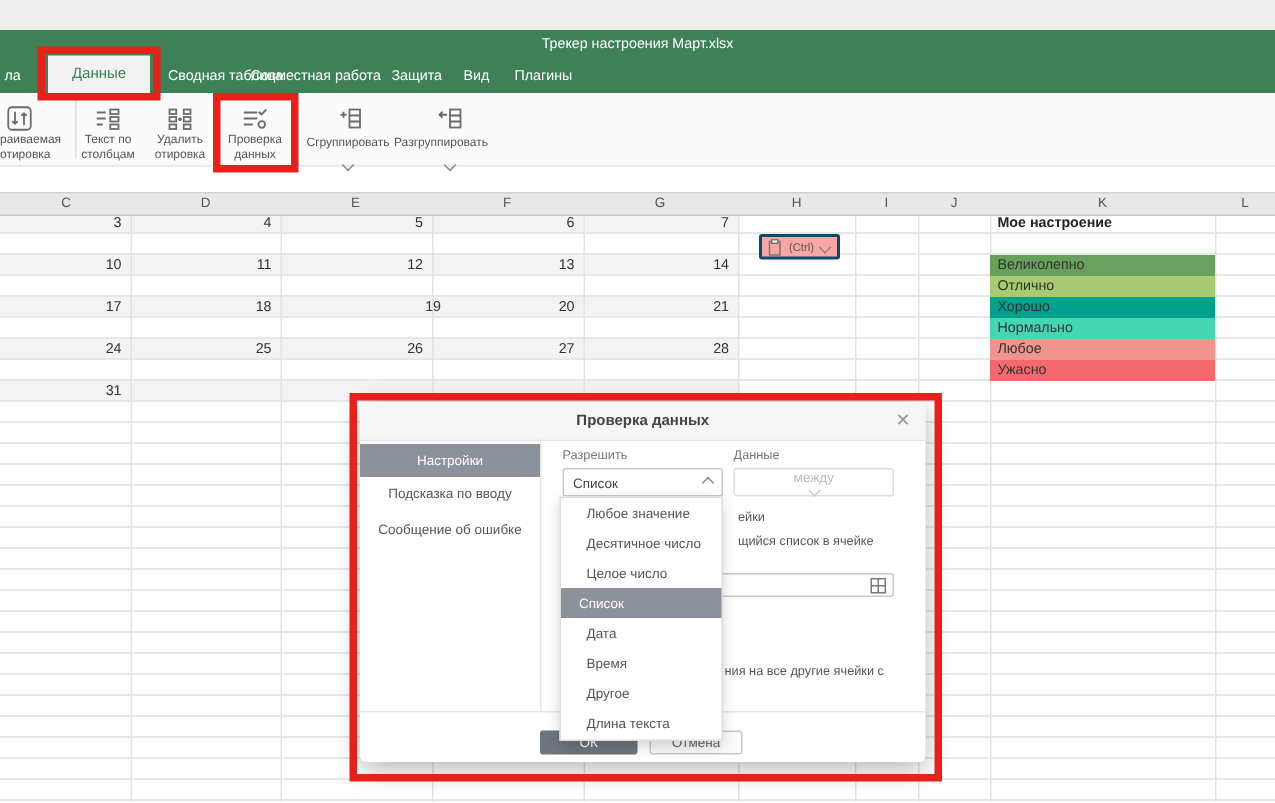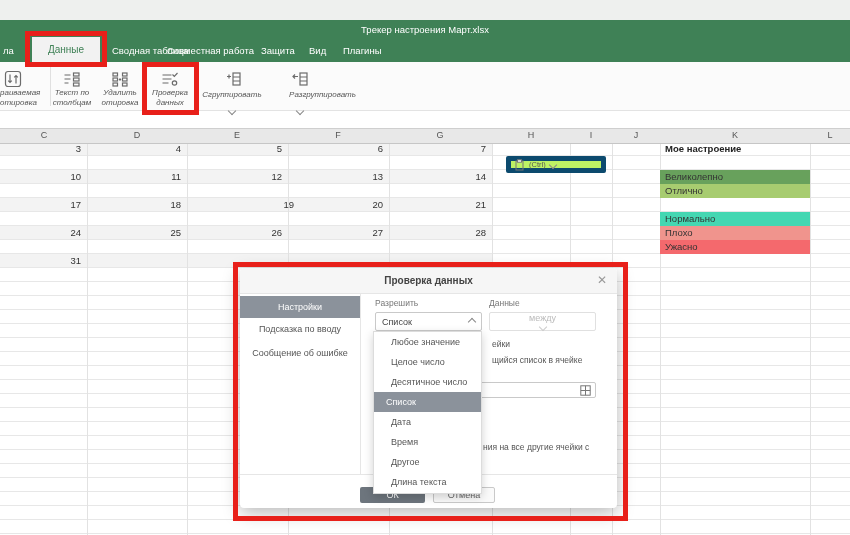--- a/index.html
+++ b/index.html
@@ -9,38 +9,38 @@
   
   .topstrip{left:0;top:0;width:850px;height:20px;background:#eef0ee;}
   .greenbar{left:0;top:20px;width:850px;height:42px;background:#3f8156;}
   .doc-title{left:0;top:24px;width:850px;text-align:center;color:#fff;font-size:9.5px;}
   .menutab{top:45px;color:#fff;font-size:9.5px;white-space:nowrap;cursor:default;}
   .active-tab{left:32px;top:37px;width:68px;height:25px;background:#f2f2f2;
     text-align:center;line-height:25px;font-size:10px;color:#3f8156;}
   
   .ribbon{left:0;top:62px;width:850px;height:48px;background:#fbfbfb;border-bottom:1px solid #e3e3e3;}
   .rb-divider{left:50px;top:66px;width:1px;height:40px;background:#e0e0e0;}
-  .rb-label{font-size:8px;color:#555;text-align:center;line-height:9.5px;white-space:nowrap;font-style:italic;}
+  .rb-label{font-size:8px;color:#555;text-align:center;line-height:9.5px;white-space:nowrap;}
   .rb-icon{width:18px;height:18px;}
   .chev{display:inline-block;width:5px;height:5px;border-left:1.2px solid #888;border-top:1.2px solid #888;}
   .chev.down{transform:rotate(225deg);}
   .chev.up{transform:rotate(45deg);}
   
   .colheaders{left:0;top:128px;width:850px;height:14px;background:#e8e8e8;
     border-top:1px solid #cfcfcf;border-bottom:1px solid #c6c6c6;}
   .colhead{top:129px;transform:translateX(-50%);font-size:9px;color:#555;line-height:13px;}
   .stripe{background:#f3f3f3;left:0;width:492px;height:14px;}
   .hgrid{left:0;top:142px;width:850px;height:393px;pointer-events:none;
     background:repeating-linear-gradient(to bottom,transparent 0,transparent 13px,#e7e7e7 13px,#e7e7e7 14px);}
   .vline{top:128px;width:1px;height:407px;background:#e2e2e2;}
   .num{height:14px;line-height:14px;font-size:9.5px;color:#333;text-align:right;}
   .moodcell{left:660px;width:150px;height:14px;line-height:14px;font-size:9.5px;color:#333;padding-left:5px;box-sizing:border-box;}
   .mood-header{left:665px;top:142px;height:14px;line-height:14px;font-size:9.5px;font-weight:600;color:#222;}
   
-  .pastebtn{left:506px;top:156px;width:100px;height:17px;background:#bef264;border:5px solid #0c4a6e;border-radius:2px;
+  .pastebtn{left:506px;top:156px;width:54px;height:17px;background:#fca5a5;border:2px solid #0c4a6e;border-radius:2px;
     display:flex;align-items:center;gap:4px;padding:0 4px;box-sizing:border-box;z-index:5;}
   .pastebtn span{font-size:7.5px;color:#555;}
   
   .dialog{left:240px;top:268px;width:377px;height:240px;background:#fff;border-radius:4px;
     box-shadow:0 5px 18px rgba(0,0,0,.28);z-index:20;}
   .dlg-title{left:0;top:0;width:100%;height:25px;background:#f6f6f6;border-bottom:1px solid #e6e6e6;
     border-radius:4px 4px 0 0;text-align:center;line-height:25px;font-size:10px;font-weight:600;color:#444;}
   .dlg-close{right:10px;top:5px;font-size:12px;color:#999;cursor:pointer;}
   .dlg-side-sel{left:0;top:28px;width:120px;height:22px;background:#8b929b;color:#fff;
     text-align:center;line-height:22px;font-size:9px;}
@@ -152,21 +152,21 @@
   </div>
   <div class="abs" style="left:229px;top:100px;"><span class="chev down"></span></div>
 
   <div class="abs" style="left:291px;top:70px;">
     <svg class="rb-icon" viewBox="0 0 18 18" fill="none" stroke="#6b6b6b" stroke-width="1.2">
       <path d="M7 6.5H2M4 4.5L2 6.5l2 2"></path>
       <rect x="9" y="3" width="7" height="12"></rect>
         <path d="M9 7h7M9 11h7"></path>
     </svg>
   </div>
-  <div class="abs rb-label" style="left:280px;top:90px;width:76px;text-align:right;">
+  <div class="abs rb-label" style="left:256px;top:90px;width:76px;">
     <div>Разгруппировать</div>
   </div>
   <div class="abs" style="left:297px;top:100px;"><span class="chev down"></span></div>
 
   <div class="abs stripe" style="top:142px;"></div>
   <div class="abs stripe" style="top:170px;"></div>
   <div class="abs stripe" style="top:198px;"></div>
   <div class="abs stripe" style="top:226px;"></div>
   <div class="abs stripe" style="top:254px;"></div>
 
@@ -215,22 +215,23 @@
   <div class="abs num" style="left:88px;width:93px;top:226px;">25</div>
   <div class="abs num" style="left:188px;width:94px;top:226px;">26</div>
   <div class="abs num" style="left:289px;width:94px;top:226px;">27</div>
   <div class="abs num" style="left:390px;width:96px;top:226px;">28</div>
 
   <div class="abs num" style="left:0;width:81px;top:254px;">31</div>
 
   <div class="abs mood-header">Мое настроение</div>
   <div class="abs moodcell" style="top: 170px; background-color: rgb(104, 161, 92);">Великолепно</div>
   <div class="abs moodcell" style="top: 184px; background-color: rgb(167, 204, 112);">Отлично</div>
+  <div class="abs moodcell" style="top: 198px; background-color: rgb(0, 161, 140);">Хорошо</div>
   <div class="abs moodcell" style="top: 212px; background-color: rgb(68, 215, 178);">Нормально</div>
-  <div class="abs moodcell" style="top: 226px; background-color: rgb(240, 148, 141);">Плохо</div>
+  <div class="abs moodcell" style="top: 226px; background-color: rgb(240, 148, 141);">Любое</div>
   <div class="abs moodcell" style="top: 240px; background-color: rgb(244, 105, 109);">Ужасно</div>
 
   <div class="abs pastebtn">
     <svg width="10" height="12" viewBox="0 0 10 12" fill="none" stroke="#777" stroke-width="1">
       <rect x="1" y="2" width="7" height="9"></rect>
         <rect x="2.5" y="0.8" width="4" height="2.4" fill="#fff"></rect>
     </svg>
     <span>(Ctrl)</span>
     <span class="chev down"></span>
   </div>
@@ -268,22 +269,22 @@
 
     <div class="abs frag" style="left:243px;top:174px;">ния на все другие ячейки с</div>
 
     <div class="abs dlg-hdiv"></div>
     <div class="abs btn-ok">ОК</div>
     <div class="abs btn-cancel">Отмена</div>
   </div>
 
   <div class="abs dropdown">
     <div class="dd-item">Любое значение</div>
+    <div class="dd-item">Десятичное число</div>
     <div class="dd-item">Целое число</div>
-    <div class="dd-item">Десятичное число</div>
     <div class="dd-item selected">Список</div>
     <div class="dd-item">Дата</div>
     <div class="dd-item">Время</div>
     <div class="dd-item">Другое</div>
     <div class="dd-item">Длина текста</div>
   </div>
 
   <div class="abs redbox" style="left:25px;top:31px;width:82px;height:36px;"></div>
   <div class="abs redbox" style="left:142px;top:62px;width:57px;height:53px;"></div>
   <div class="abs redbox" style="left:233px;top:262px;width:395px;height:259px;"></div>

